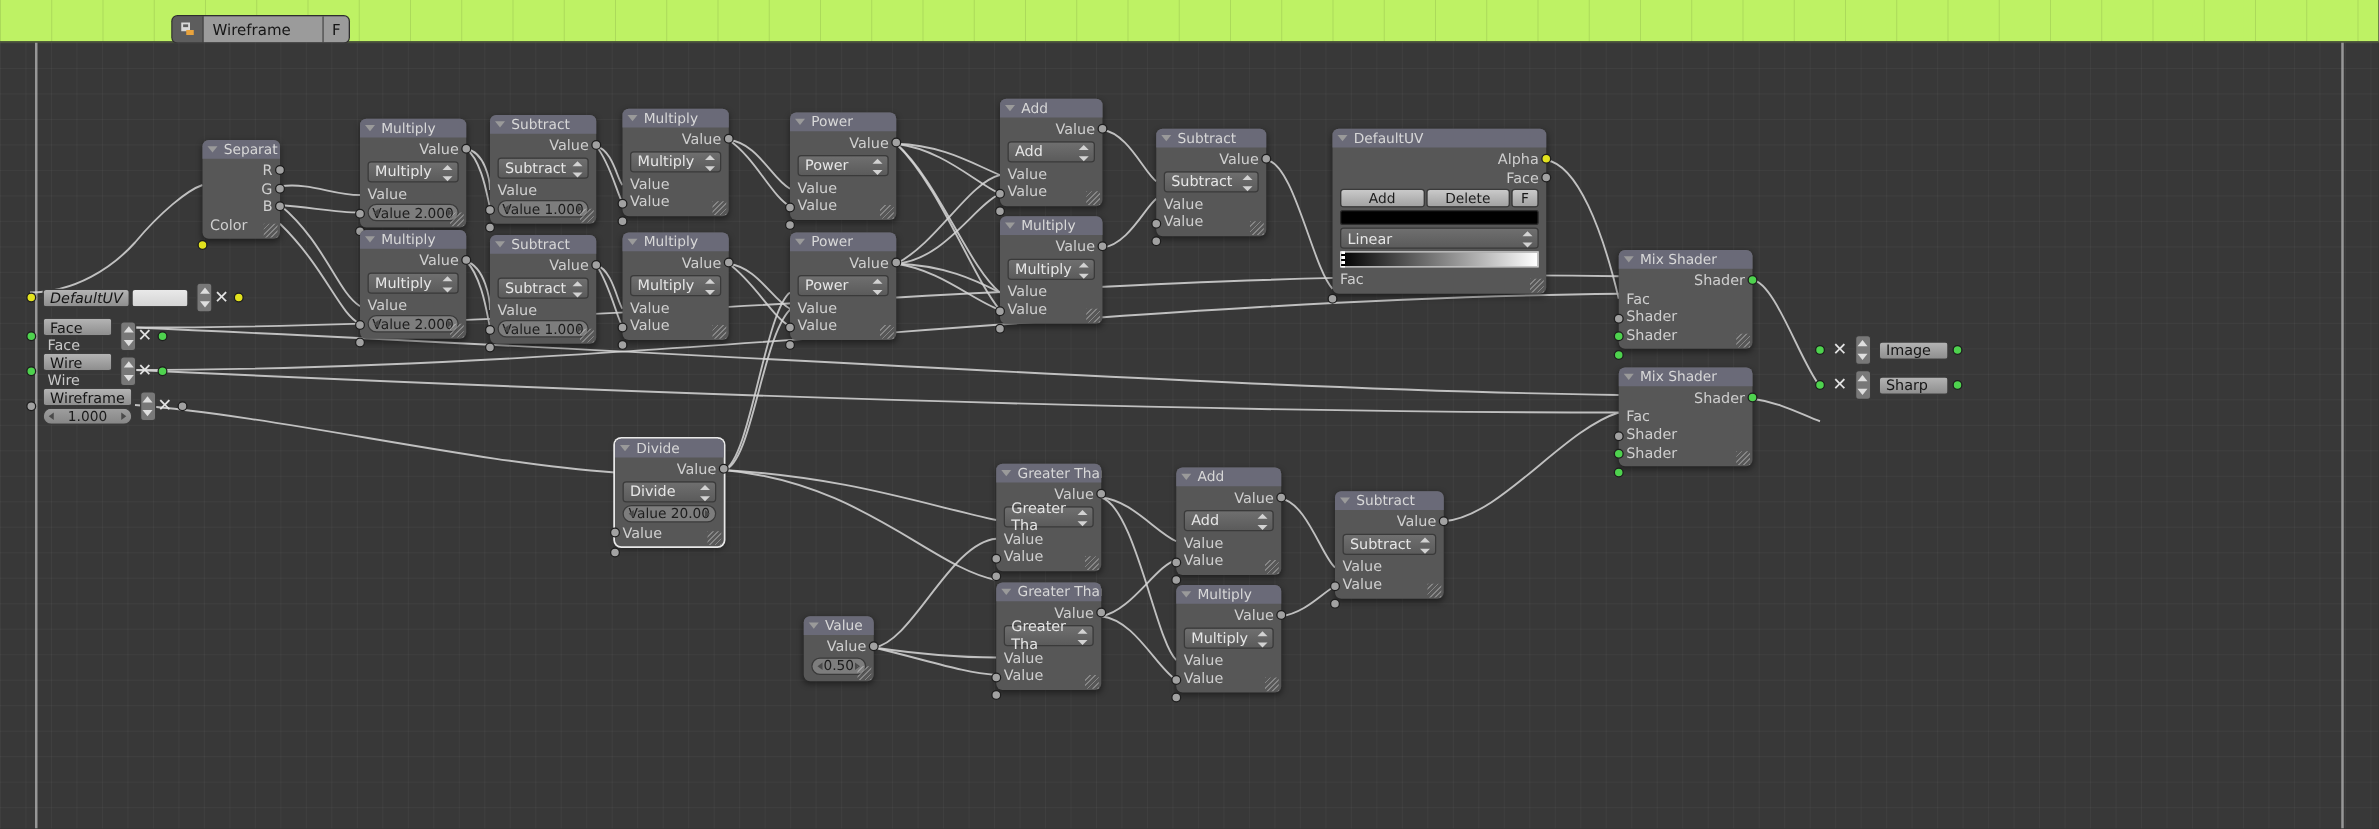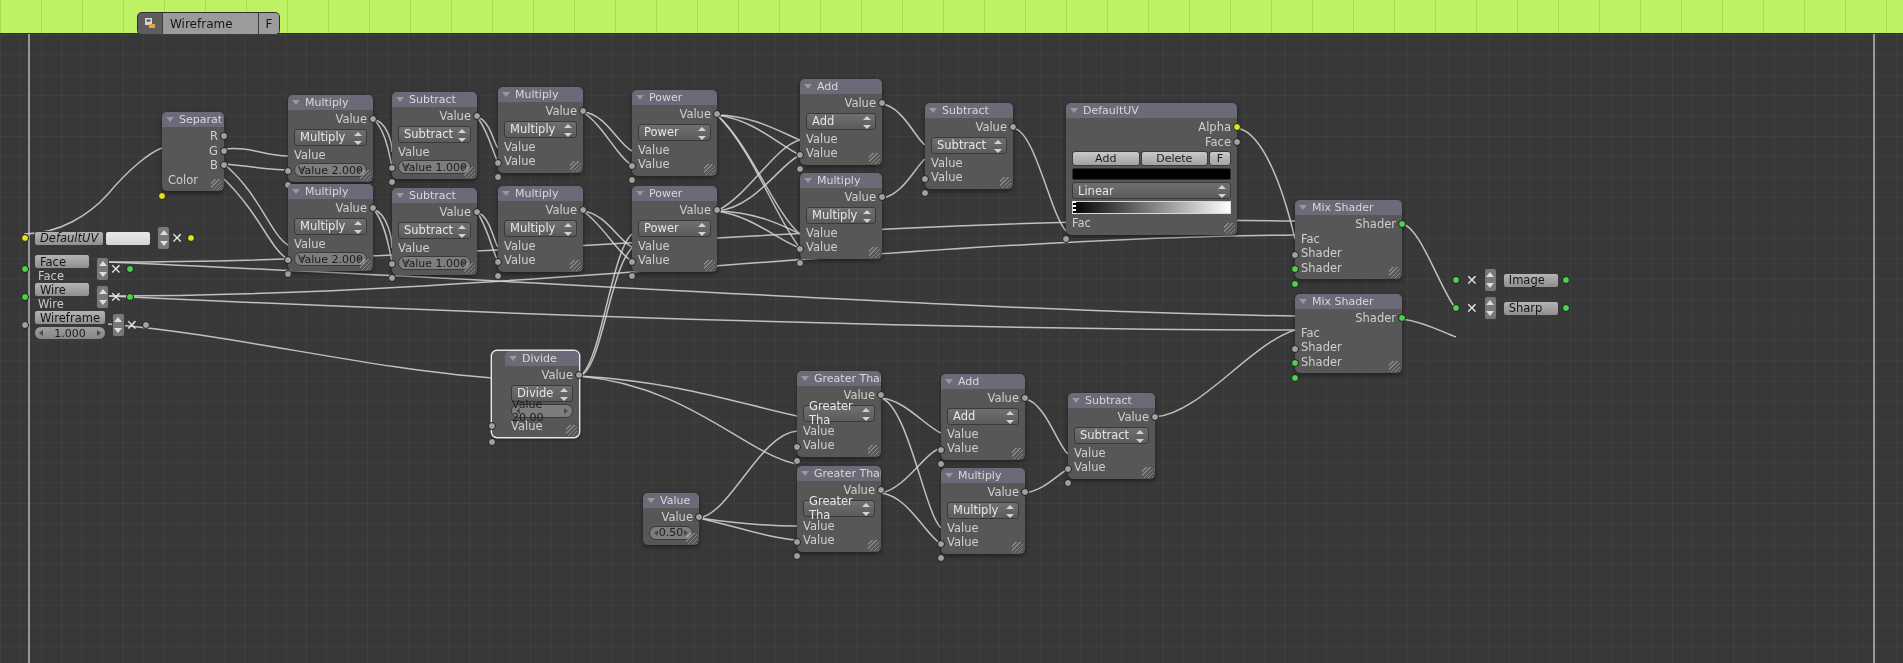--- a/index.html
+++ b/index.html
@@ -84,21 +84,21 @@
 
   
   .node {
     position: absolute;
     background: #575757;
     border-radius: 5px;
     box-shadow: 0 2px 5px rgba(0,0,0,.45);
     color: #cfcfcf;
     font-size: 11.5px;
   }
-  .node.sel { box-shadow: 0 0 0 1.4px #e8e8e8, 0 2px 5px rgba(0,0,0,.45); padding-left: 13px; }
+  .node.sel { box-shadow: 0 0 0 1.4px #e8e8e8, 0 2px 5px rgba(0,0,0,.45); }
   .node .head {
     height: 15px;
     background: #6a6a78;
     border-radius: 5px 5px 0 0;
     display: flex; align-items: center;
     padding-left: 4px;
     font-size: 11px; color: #d8d8d8;
     white-space: nowrap; overflow: hidden;
   }
   .node .head .tri {

